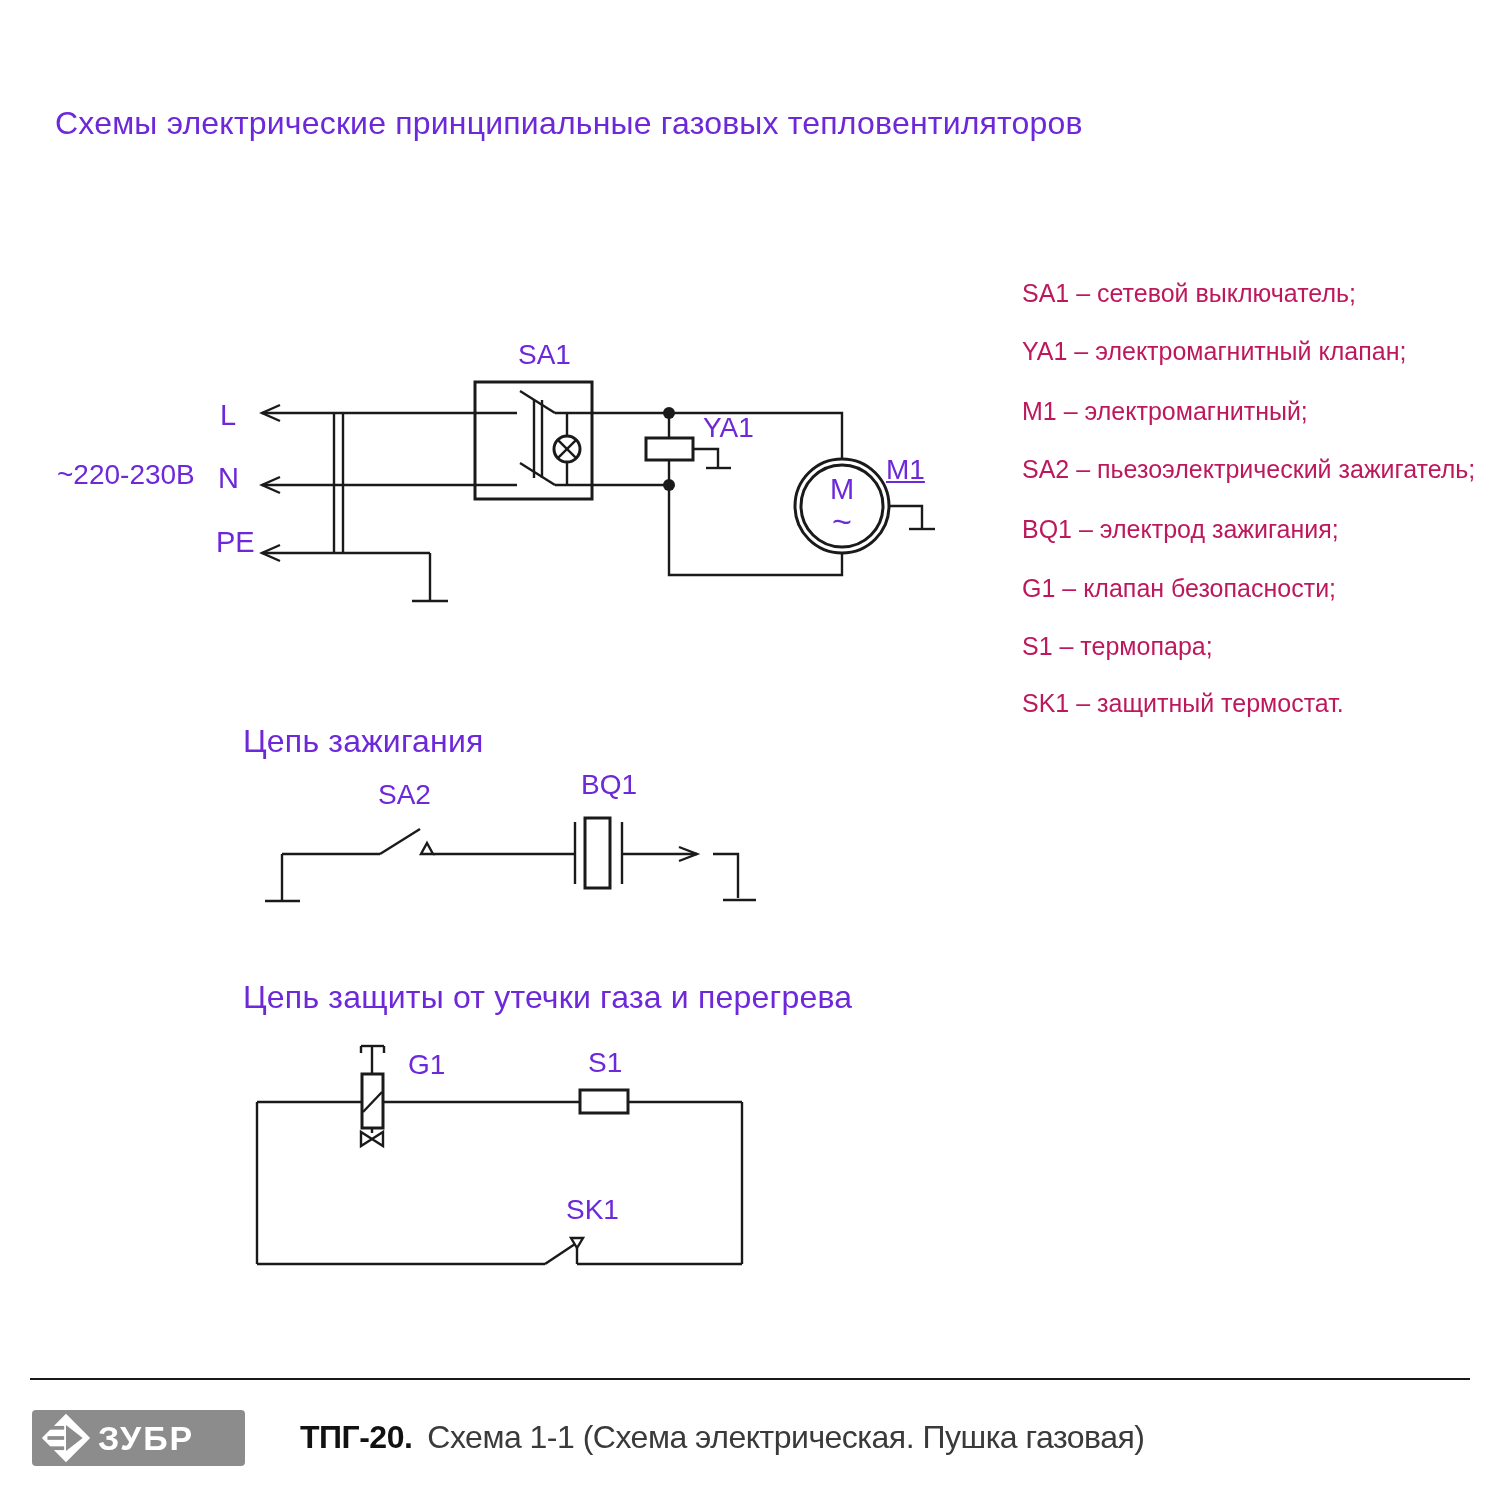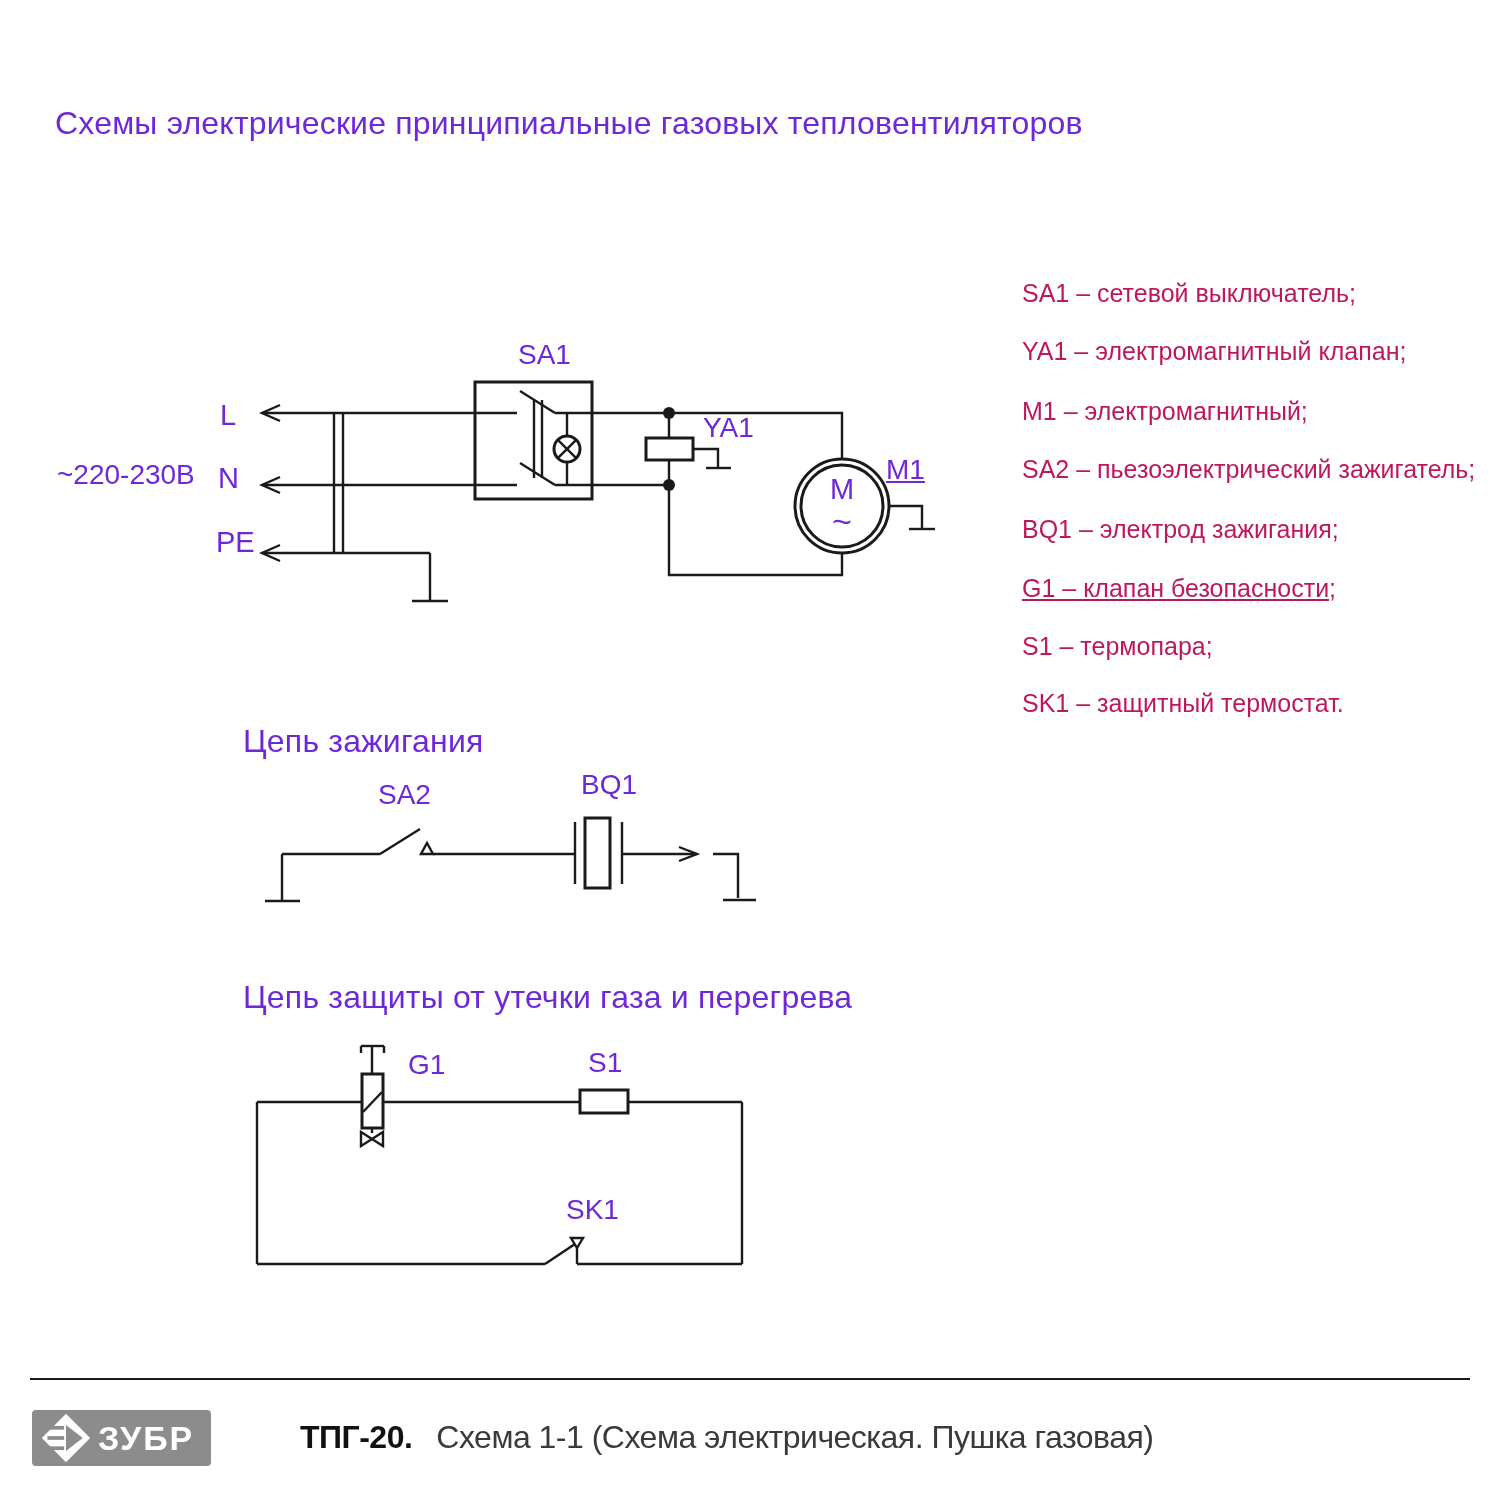--- a/index.html
+++ b/index.html
@@ -8,25 +8,25 @@
   .art{position:absolute;left:0;top:0;}
   .lbl{position:absolute;white-space:nowrap;color:#6d28d9;line-height:1.1;}
   .title-main{font-size:32px;letter-spacing:.2px;}
   .title-sec{font-size:32px;letter-spacing:.2px;}
   .ref{font-size:28px;}
   .pin{font-size:29px;}
   .motor-m{font-size:29px;}
   .motor-ac{font-size:34px;}
   .lg{position:absolute;left:1022px;font-size:25px;white-space:nowrap;color:#be185d;}
   .footer-rule{position:absolute;left:30px;top:1378px;width:1440px;height:2px;background:#1a1a1a;}
-  .logo{position:absolute;left:32px;top:1410px;width:179px;height:56px;background:#8c8c8c;
+  .logo{position:absolute;left:32px;top:1410px;width:213px;height:56px;background:#8c8c8c;
         border-radius:4px;display:flex;align-items:center;}
   .logo-brand{color:#ffffff;font-size:34px;font-weight:bold;letter-spacing:2px;margin-left:6px;}
   .footer-caption{position:absolute;left:300px;top:1419px;font-size:32px;letter-spacing:-.5px;color:#3a3a3a;}
-  .footer-caption b{color:#111111;font-weight:bold;margin-right:24px;}
+  .footer-caption b{color:#111111;font-weight:bold;margin-right:15px;}
   svg .w{stroke:#1a1a1a;stroke-width:2.4;fill:none;}
   svg .o{stroke:#1a1a1a;stroke-width:3;fill:none;}
   svg .ow{stroke:#1a1a1a;stroke-width:3;fill:#ffffff;}
   svg .d{fill:#1a1a1a;stroke:none;}
   svg .tw{stroke:#1a1a1a;stroke-width:2.4;fill:#ffffff;}
 </style>
 </head>
 <body>
 
 <div class="page">
@@ -166,21 +166,21 @@
   <div class="lbl ref" style="left:408px;top:1050px;">G1</div>
   <div class="lbl ref" style="left:588px;top:1048px;">S1</div>
   <div class="lbl ref" style="left:566px;top:1195px;">SK1</div>
 
   <div>
     <div class="lg" style="top:279px;">SA1 – сетевой выключатель;</div>
     <div class="lg" style="top:337px;">YA1 – электромагнитный клапан;</div>
     <div class="lg" style="top:397px;">M1 – электромагнитный;</div>
     <div class="lg" style="top:455px;">SA2 – пьезоэлектрический зажигатель;</div>
     <div class="lg" style="top:515px;">BQ1 – электрод зажигания;</div>
-    <div class="lg" style="top:574px;text-decoration:underline;">G1 – клапан безопасности;</div>
+    <div class="lg" style="top:574px;">G1 – клапан безопасности;</div>
     <div class="lg" style="top:632px;">S1 – термопара;</div>
     <div class="lg" style="top:689px;">SK1 – защитный термостат.</div>
   </div>
 
   <div class="footer-rule"></div>
 
   <div class="logo">
     <svg width="52" height="52" viewBox="0 0 56 56" style="margin-left:8px;">
       <polygon points="28,2 54,28 28,54 2,28" fill="#ffffff"></polygon>
       <rect x="10" y="15" width="16" height="4" fill="#8c8c8c"></rect>

